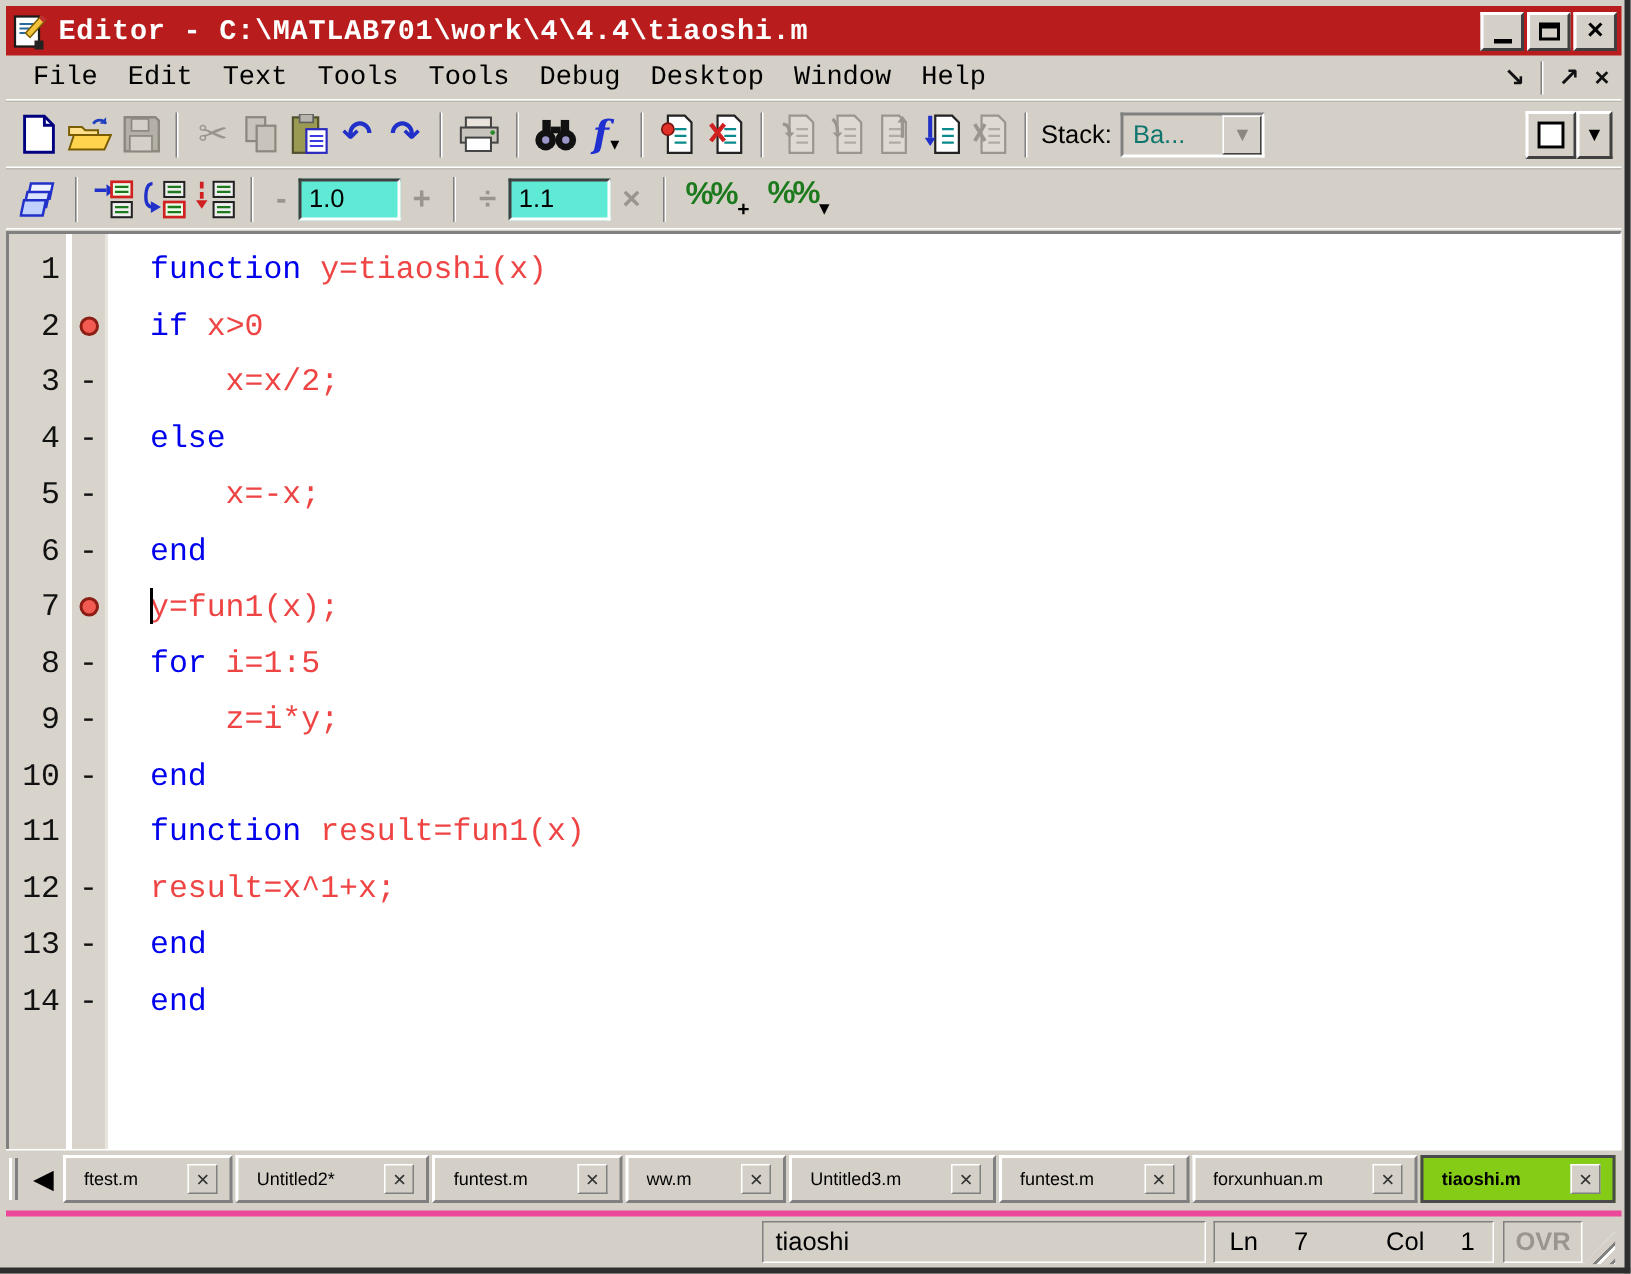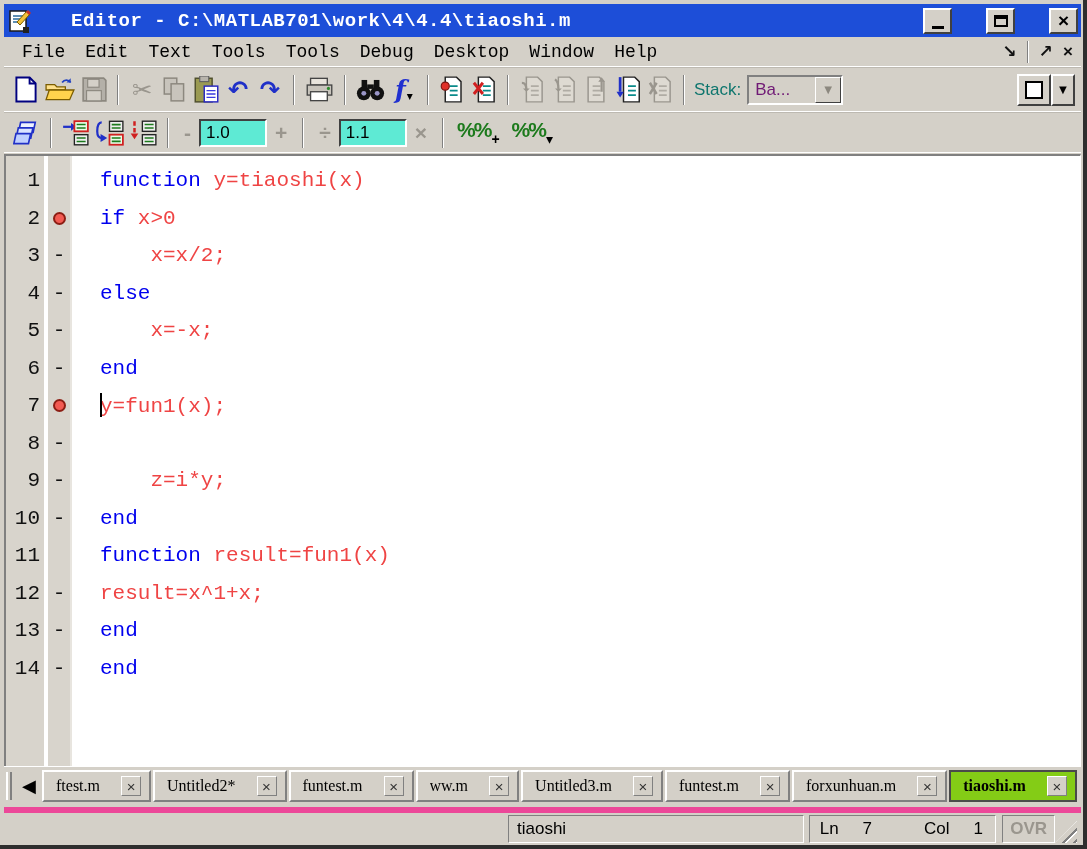--- a/index.html
+++ b/index.html
@@ -9,21 +9,21 @@
     background:#d4d0c8;
     border-right:4px solid #2e2e2e;
     border-bottom:4px solid #2e2e2e;
     padding:4px 2px 0 4px;
     display:flex;flex-direction:column;
     font-family:"Liberation Sans","DejaVu Sans",sans-serif;
     position:relative;overflow:hidden;
   }
 
   
-  .titlebar{height:33px;background:#1d4ed8;display:flex;align-items:center;padding:0 3px;flex:0 0 auto;gap:32px;}
+  .titlebar{height:33px;background:#b91c1c;display:flex;align-items:center;padding:0 3px;flex:0 0 auto;}
   .titleicon{width:26px;height:26px;margin-right:6px;flex:0 0 auto;}
   .titletext{color:#fff;font-weight:bold;font-size:19px;letter-spacing:0.5px;white-space:nowrap;overflow:hidden;flex:1;font-family:"Liberation Mono","DejaVu Sans Mono",monospace;}
   .winbtn{width:29px;height:26px;background:#d4d0c8;border-top:2px solid #fff;border-left:2px solid #fff;border-right:2px solid #404040;border-bottom:2px solid #404040;margin-left:2px;display:flex;align-items:center;justify-content:center;flex:0 0 auto;position:relative;}
   .glyph-min{width:12px;height:3px;background:#000;margin-top:14px;}
   .glyph-max{width:14px;height:12px;border:2px solid #000;border-top-width:4px;}
   .glyph-x{font-weight:bold;font-size:19px;line-height:19px;color:#000;}
 
   
   .menubar{height:30px;display:flex;align-items:center;padding:0 8px;flex:0 0 auto;border-bottom:1px solid #fff;position:relative;}
   .menuitem{font-family:"Liberation Mono","DejaVu Sans Mono",monospace;font-size:18px;color:#000;padding:2px 10px;white-space:pre;}
@@ -35,23 +35,23 @@
   .toolbar{display:flex;align-items:center;padding:2px 6px;flex:0 0 auto;border-top:1px solid #bdb9b1;border-bottom:1px solid #fff;}
   .toolbar1{height:45px;}
   .toolbar2{height:41px;}
   .tbtn{height:34px;min-width:32px;display:flex;align-items:center;justify-content:center;padding:0 2px;background:transparent;border:1px solid transparent;}
   .tsep{width:2px;height:30px;border-left:1px solid #808080;border-right:1px solid #fff;margin:0 7px;flex:0 0 auto;}
   .gly{font-size:24px;line-height:24px;}
   .disabled-gly{color:#9a968e;}
   .blue-gly{color:#2030c8;font-weight:bold;}
   .fnletter{font-family:"DejaVu Serif","Liberation Serif",serif;font-style:italic;font-weight:bold;color:#2030d0;font-size:25px;line-height:25px;}
   .smallcaret{font-size:12px;color:#000;margin-left:1px;margin-top:12px;}
-  .stacklabel{font-size:17px;color:#0f766e;margin:0 6px 0 2px;}
+  .stacklabel{font-size:17px;color:#000000;margin:0 6px 0 2px;}
   .combo{display:flex;align-items:center;border-top:2px solid #808080;border-left:2px solid #808080;border-right:2px solid #fff;border-bottom:2px solid #fff;background:#d4d0c8;height:30px;}
-  .combotext{width:66px;padding:0 6px;font-size:17px;color:#701a75;}
+  .combotext{width:66px;padding:0 6px;font-size:17px;color:#0f766e;}
   .combobtn{width:26px;height:26px;background:#d4d0c8;border-top:1px solid #fff;border-left:1px solid #fff;border-right:1px solid #404040;border-bottom:1px solid #404040;display:flex;align-items:center;justify-content:center;color:#8c887f;font-size:13px;}
   .cornergroup{margin-left:auto;display:flex;align-items:center;}
   .cornerbtn{width:34px;height:32px;background:#d4d0c8;border-top:2px solid #fff;border-left:2px solid #fff;border-right:2px solid #404040;border-bottom:2px solid #404040;display:flex;align-items:center;justify-content:center;}
   .whitesq{width:18px;height:18px;background:#fff;border:2px solid #000;}
   .cornerdd{width:24px;height:32px;background:#d4d0c8;border-top:2px solid #fff;border-left:2px solid #fff;border-right:2px solid #404040;border-bottom:2px solid #404040;display:flex;align-items:center;justify-content:center;font-size:13px;color:#000;}
   .numfield{width:68px;height:28px;border-top:2px solid #404040;border-left:2px solid #404040;border-right:2px solid #fff;border-bottom:2px solid #fff;background:#5eead4;font-size:17px;padding:0 5px;font-family:"Liberation Sans",sans-serif;}
   .opbtn{font-size:21px;font-weight:bold;color:#9a968e;padding:0 8px;}
   .pctwrap{display:flex;align-items:flex-start;padding:0 6px;}
   .pct{color:#1c7a1c;font-weight:bold;font-size:21px;line-height:22px;letter-spacing:-2px;}
   .pctsub{color:#000;font-weight:bold;font-size:14px;margin-top:12px;margin-left:1px;}
@@ -70,26 +70,26 @@
   .kw{color:#0000ee;}
   .pl{color:#ef4444;}
   .caret{display:inline-block;width:2px;height:24px;background:#000;vertical-align:middle;margin-right:-2px;position:relative;top:-1px;}
 
   
   .tabbar{height:41px;flex:0 0 auto;display:flex;align-items:center;padding:2px 2px 4px 2px;border-top:1px solid #fff;}
   .tabgrip{width:6px;height:28px;border-left:2px solid #fff;border-right:2px solid #808080;margin-right:4px;flex:0 0 auto;}
   .tabscroll{width:26px;height:30px;display:flex;align-items:center;justify-content:center;font-size:18px;color:#000;flex:0 0 auto;}
   .tab{display:flex;align-items:center;height:32px;background:#d4d0c8;border-top:2px solid #fff;border-left:2px solid #fff;border-right:2px solid #808080;border-bottom:2px solid #808080;padding:0 8px 0 12px;margin-right:2px;flex:1 1 auto;min-width:0;}
   .tab.active{border:2px solid #4a4a4a;background:#84cc16;}
-  .tablabel{font-size:16px;color:#000;white-space:nowrap;overflow:hidden;flex:1;font-family:Liberation Serif, serif;}
+  .tablabel{font-size:12px;color:#000;white-space:nowrap;overflow:hidden;flex:1;}
   .tab.active .tablabel{font-weight:bold;}
   .tabclose{width:20px;height:20px;margin-left:8px;display:flex;align-items:center;justify-content:center;font-size:15px;color:#333;background:#d4d0c8;border-top:1px solid #fff;border-left:1px solid #fff;border-right:1px solid #808080;border-bottom:1px solid #808080;flex:0 0 auto;}
 
   
-  .statusbar{height:38px;flex:0 0 auto;display:flex;align-items:center;border-top:6px solid #ec4899;padding:2px 4px;}
+  .statusbar{height:38px;flex:0 0 auto;display:flex;align-items:center;border-top:4px solid #ec4899;padding:2px 4px;}
   .sspacer{width:500px;flex:0 0 auto;}
   .spanel{height:28px;border-top:1px solid #808080;border-left:1px solid #808080;border-right:1px solid #fff;border-bottom:1px solid #fff;display:flex;align-items:center;font-size:17px;color:#000;background:#d4d0c8;}
   .sp-fn{width:300px;padding:0 8px;margin-right:5px;}
   .sp-lncol{width:190px;padding:0 10px;margin-right:6px;display:flex;gap:24px;}
   .sp-lncol .colgap{margin-left:28px;}
   .sp-ovr{width:54px;justify-content:center;color:#9a968e;font-weight:bold;}
   .grip{margin-left:auto;width:22px;height:22px;align-self:flex-end;
     background:repeating-linear-gradient(135deg,transparent 0 4px,#808080 4px 6px,#fff 6px 8px);
     clip-path:polygon(100% 0,100% 100%,0 100%);}
   svg{display:block;}
@@ -339,21 +339,21 @@
     <div class="gut-num"></div>
     <div class="gut-mark"></div>
     <div class="rows">
         <div class="crow"><span class="lnum">1</span><span class="lmark"></span><span class="lcode"><span class="kw">function</span><span class="pl"> y=tiaoshi(x)</span></span></div>
         <div class="crow"><span class="lnum">2</span><span class="lmark"><span class="bpdot"></span></span><span class="lcode"><span class="kw">if</span><span class="pl"> x&gt;0</span></span></div>
         <div class="crow"><span class="lnum">3</span><span class="lmark">-</span><span class="lcode"><span class="pl">    x=x/2;</span></span></div>
         <div class="crow"><span class="lnum">4</span><span class="lmark">-</span><span class="lcode"><span class="kw">else</span></span></div>
         <div class="crow"><span class="lnum">5</span><span class="lmark">-</span><span class="lcode"><span class="pl">    x=-x;</span></span></div>
         <div class="crow"><span class="lnum">6</span><span class="lmark">-</span><span class="lcode"><span class="kw">end</span></span></div>
         <div class="crow"><span class="lnum">7</span><span class="lmark"><span class="bpdot"></span></span><span class="lcode"><span class="caret"></span><span class="pl">y=fun1(x);</span></span></div>
-        <div class="crow"><span class="lnum">8</span><span class="lmark">-</span></div>
+        <div class="crow"><span class="lnum">8</span><span class="lmark">-</span><span class="lcode"><span class="kw">for</span><span class="pl"> i=1:5</span></span></div>
         <div class="crow"><span class="lnum">9</span><span class="lmark">-</span><span class="lcode"><span class="pl">    z=i*y;</span></span></div>
         <div class="crow"><span class="lnum">10</span><span class="lmark">-</span><span class="lcode"><span class="kw">end</span></span></div>
         <div class="crow"><span class="lnum">11</span><span class="lmark"></span><span class="lcode"><span class="kw">function</span><span class="pl"> result=fun1(x)</span></span></div>
         <div class="crow"><span class="lnum">12</span><span class="lmark">-</span><span class="lcode"><span class="pl">result=x^1+x;</span></span></div>
         <div class="crow"><span class="lnum">13</span><span class="lmark">-</span><span class="lcode"><span class="kw">end</span></span></div>
         <div class="crow"><span class="lnum">14</span><span class="lmark">-</span><span class="lcode"><span class="kw">end</span></span></div>
       </div>
   </div>
 
   <div class="tabbar">

